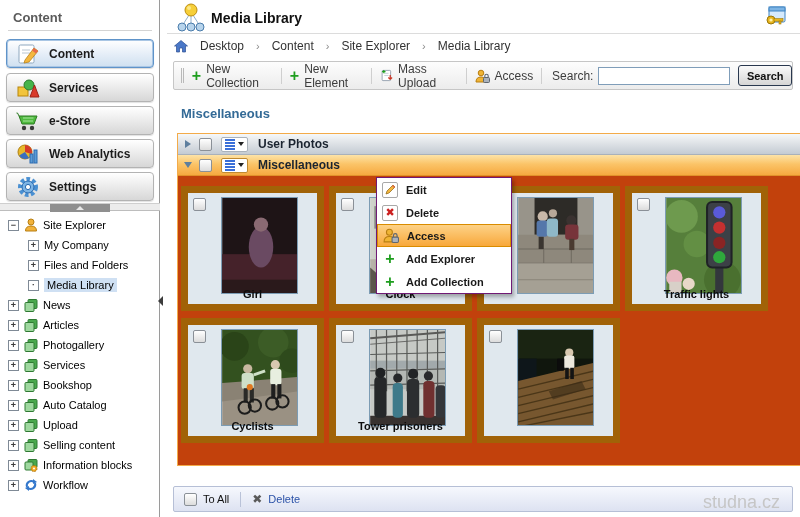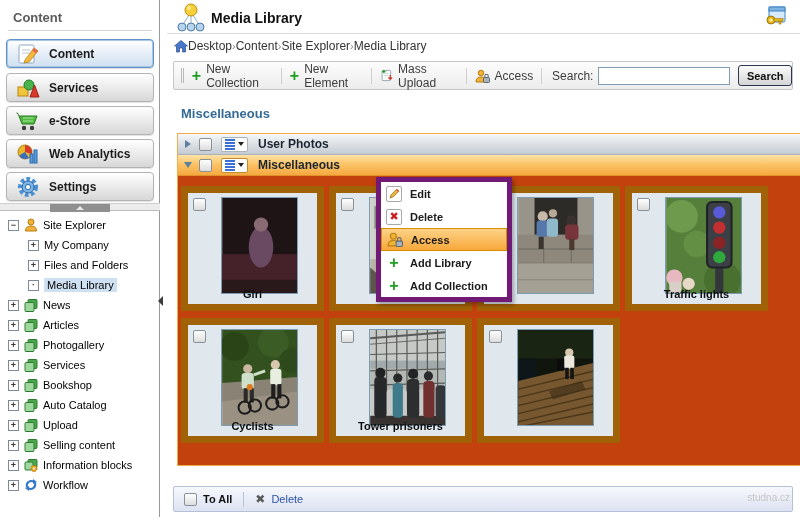--- a/index.html
+++ b/index.html
@@ -27,21 +27,21 @@
   .expander { width:11px; height:11px; flex:0 0 11px; border:1px solid #7f8a96; background:#fff; font-size:9px; line-height:9px; text-align:center; color:#3b3b3b; font-weight:bold; }
   .sel-label { background:#cfe0f3; padding:1px 3px; }
 
   
   .main { position:absolute; left:167px; top:0; width:633px; height:517px; background:#fff; }
   .title-row { position:absolute; left:0; top:0; width:633px; height:34px; border-bottom:1px solid #dcdcdc; }
   .page-title { position:absolute; left:44px; top:10px; font-size:14px; font-weight:bold; color:#111; }
   .title-icon { position:absolute; left:8px; top:3px; }
   .corner-icon { position:absolute; right:12px; top:6px; cursor:pointer; }
 
-  .breadcrumb { position:absolute; left:7px; top:39px; display:flex; align-items:center; gap:0; font-size:12px; color:#333; }
+  .breadcrumb { position:absolute; left:7px; top:39px; display:flex; align-items:center; gap:12px; font-size:12px; color:#333; }
   .crumb { cursor:pointer; }
   .crumb-sep { color:#8a8a8a; font-size:11px; }
 
   .toolbar { position:absolute; left:6px; top:61px; width:620px; height:29px; border:1px solid #c6c6c6; border-radius:2px;
              background:linear-gradient(#fdfdfd,#ececec); display:flex; align-items:center; font-size:12px; color:#3c3c3c; }
   .tb-grip { width:3px; height:15px; border-left:1px solid #b9b9b9; border-right:1px solid #b9b9b9; margin:0 8px 0 7px; }
   .tb-sep { width:1px; height:16px; background:#cfcfcf; margin:0 8px; }
   .tb-item { display:flex; align-items:center; gap:5px; cursor:pointer; }
   .plus { color:#1e9e1e; font-size:16px; font-weight:bold; line-height:14px; }
   .search-label { margin-left:2px; }
@@ -65,37 +65,37 @@
   .caret { width:0; height:0; border-left:3px solid transparent; border-right:3px solid transparent; border-top:4px solid #222; }
   .col-label { font-size:12px; font-weight:bold; color:#1b2430; margin-left:10px; }
 
   
   .card { position:absolute; width:143px; height:125px; background:#e0e8ee; border:7px solid #a16207; cursor:pointer; }
   .card .cbx { position:absolute; left:5px; top:5px; }
   .thumb { position:absolute; left:33px; top:4px; width:77px; height:97px; border:1px solid #7c9cb4; overflow:hidden; }
   .caption { position:absolute; left:0; bottom:4px; width:100%; text-align:center; font-size:11px; font-weight:bold; color:#0d0d0d; }
 
   
-  .ctx-menu { position:absolute; left:209px; top:177px; width:136px; background:#fff; border:5px solid #701a75;
+  .ctx-menu { position:absolute; left:209px; top:177px; width:136px; background:#fff; border:1px solid #701a75;
               box-shadow:2px 3px 4px rgba(0,0,0,.3); z-index:50; }
   .ctx-item { height:23px; display:flex; align-items:center; gap:8px; padding-left:5px; font-size:11px; font-weight:bold; color:#1a1a1a; cursor:pointer; }
   .ctx-item.hl { background:linear-gradient(#fdd287,#f8a83b); border:1px solid #d98c00; height:23px; }
   .icon-box { width:16px; height:16px; border:1px solid #a8a8a8; border-radius:2px; background:#fff; display:flex; align-items:center; justify-content:center; flex:0 0 16px; }
   .red-x { color:#cc2020; font-size:11px; font-weight:bold; }
   .ctx-plus { width:16px; text-align:center; color:#1e9e1e; font-size:16px; font-weight:bold; flex:0 0 16px; }
 
   
   .footer-bar { position:absolute; left:6px; top:486px; width:620px; height:26px; border:1px solid #b6bfd6; border-radius:2px;
                 background:linear-gradient(#f6f8fd,#dde2f1); display:flex; align-items:center; font-size:11px; }
   .footer-bar .cbx { margin-left:10px; }
-  .toall { font-weight:bold; color:#111; margin-left:6px; }
+  .toall { font-weight:normal; color:#111; margin-left:6px; }
   .f-sep { width:1px; height:15px; background:#b9c2d8; margin:0 11px; }
   .x-icon { color:#5a5a5a; font-size:12px; font-weight:bold; }
   .del-link { color:#2b52a8; margin-left:6px; cursor:pointer; }
-  .watermark { position:absolute; right:2px; top:5px; font-size:10px; color:#c6c6c6; }
+  .watermark { position:absolute; right:12px; top:5px; font-size:18px; color:#c6c6c6; }
 </style>
 </head>
 <body>
 
 <div id="screen">
 
   <div class="sidebar">
     <div class="sb-heading">Content</div>
     <div class="sb-rule"></div>
 
@@ -566,21 +566,21 @@
         <svg width="16" height="15" viewBox="0 0 15 14">
             <circle cx="6" cy="4" r="2.8" fill="#f0b434" stroke="#b87f12"></circle>
             <path d="M1 13 Q1 8 6 8 Q11 8 11 13 Z" fill="#f0b434" stroke="#b87f12"></path>
             <rect x="8.5" y="8.5" width="6" height="5" rx="1" fill="#aab2bc" stroke="#5f6770"></rect>
             <path d="M9.8 8.5 V7 a1.7 1.7 0 0 1 3.4 0 V8.5" fill="none" stroke="#5f6770" stroke-width="1.1"></path>
           </svg>
         <span>Access</span>
       </div>
       <div class="ctx-item">
         <span class="ctx-plus">+</span>
-        <span>Add Library</span>
+        <span>Add Explorer</span>
       </div>
       <div class="ctx-item">
         <span class="ctx-plus">+</span>
         <span>Add Collection</span>
       </div>
     </div>
 
     <div class="footer-bar">
       <span class="cbx"></span>
       <span class="toall">To All</span>

